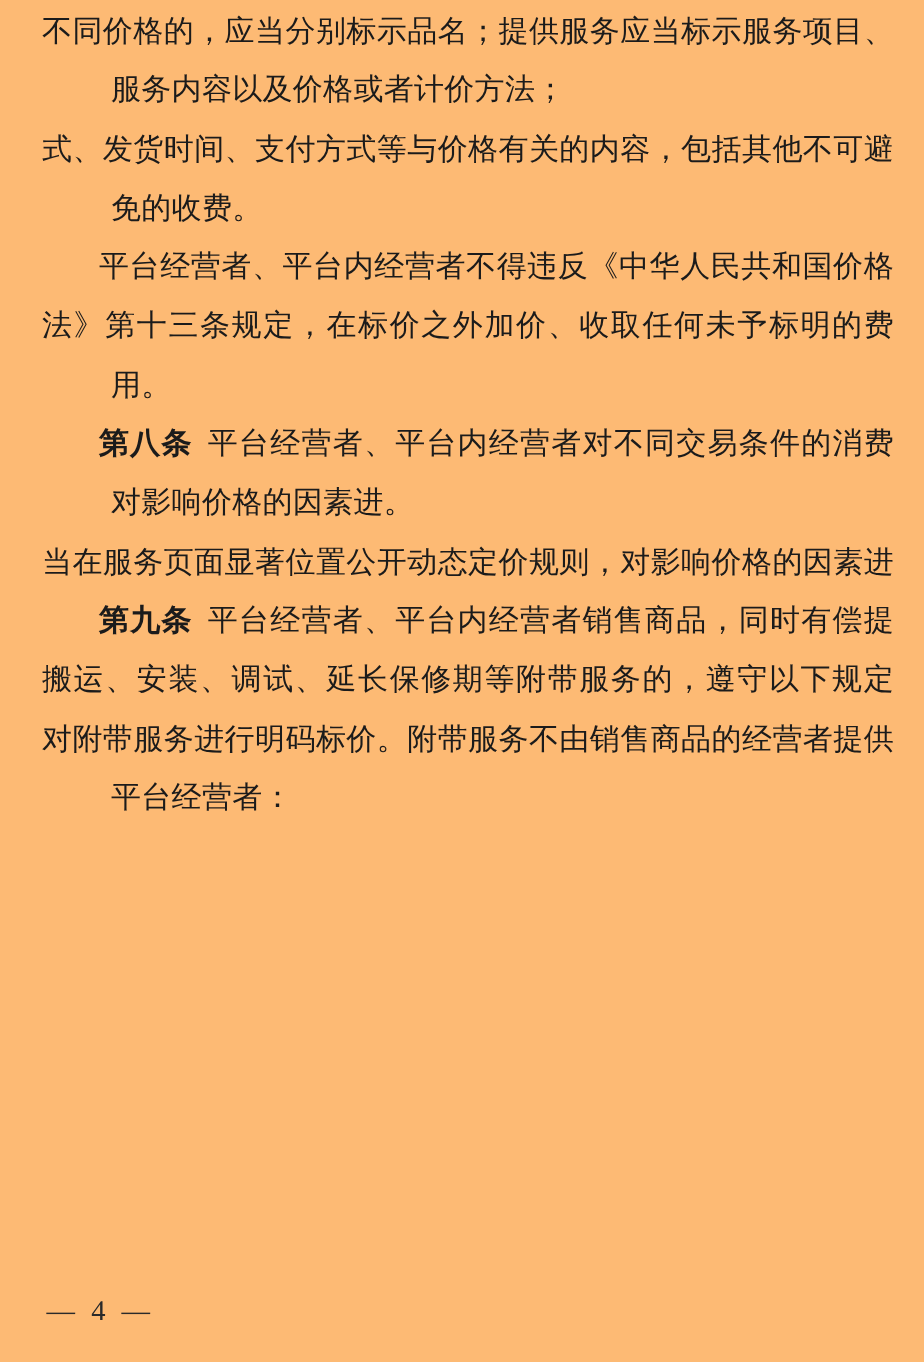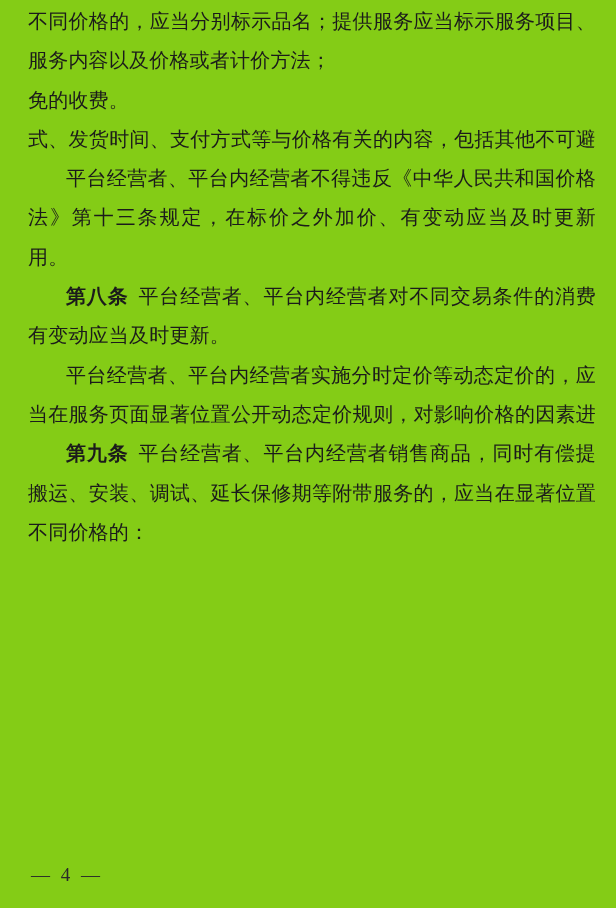--- a/index.html
+++ b/index.html
@@ -11,36 +11,37 @@
     width: 616px;
     height: 908px;
     overflow: hidden;
     font-family: "Liberation Serif", "DejaVu Serif", serif;
     color: #1b1b1b;
   }
   .page {
     position: relative;
     width: 616px;
     height: 908px;
-    background: #84cc16;
+    background: #fdba74;
   }
   .content {
     padding: 2px 20px 0 28px;
   }
   .line {
     font-size: 20px;
     line-height: 39.3px;
     height: 39.3px;
     text-align: justify;
     text-align-last: justify;
     letter-spacing: 0.2px;
     overflow: hidden;
   }
   .line.end {
     text-align-last: left;
+    margin-left: 46px;
   }
   .line.indent {
     text-indent: 38px;
   }
   .term {
     font-weight: bold;
     margin-right: 10px;
   }
   .footer {
     position: absolute;
@@ -52,29 +53,29 @@
   }
 </style>
 </head>
 <body>
 
 <div class="page">
   <div class="content">
 
     <div class="line"><span>不同价格的，应当分别标示品名；提供服务应当标示服务项目、</span></div>
     <div class="line end"><span>服务内容以及价格或者计价方法；</span></div>
+    <div class="line"><span>式、发货时间、支付方式等与价格有关的内容，包括其他不可避</span></div>
     <div class="line end"><span>免的收费。</span></div>
-    <div class="line"><span>式、发货时间、支付方式等与价格有关的内容，包括其他不可避</span></div>
     <div class="line indent"><span>平台经营者、平台内经营者不得违反《中华人民共和国价格</span></div>
-    <div class="line"><span>法》第十三条规定，在标价之外加价、有变动应当及时更新</span></div>
+    <div class="line"><span>法》第十三条规定，在标价之外加价、收取任何未予标明的费</span></div>
     <div class="line end"><span>用。</span></div>
     <div class="line indent"><span class="term">第八条</span><span>平台经营者、平台内经营者对不同交易条件的消费</span></div>
-    <div class="line end"><span>有变动应当及时更新。</span></div>
-    <div class="line indent"><span>平台经营者、平台内经营者实施分时定价等动态定价的，应</span></div>
+    <div class="line end"><span>对影响价格的因素进。</span></div>
     <div class="line"><span>当在服务页面显著位置公开动态定价规则，对影响价格的因素进</span></div>
     <div class="line indent"><span class="term">第九条</span><span>平台经营者、平台内经营者销售商品，同时有偿提供</span></div>
-    <div class="line"><span>搬运、安装、调试、延长保修期等附带服务的，应当在显著位置</span></div>
-    <div class="line end"><span>不同价格的：</span></div>
+    <div class="line"><span>搬运、安装、调试、延长保修期等附带服务的，遵守以下规定</span></div>
+    <div class="line"><span>对附带服务进行明码标价。附带服务不由销售商品的经营者提供</span></div>
+    <div class="line end"><span>平台经营者：</span></div>
 
   </div>
 
   <div class="footer">— 4 —</div>
 </div>
 
 </body></html>

